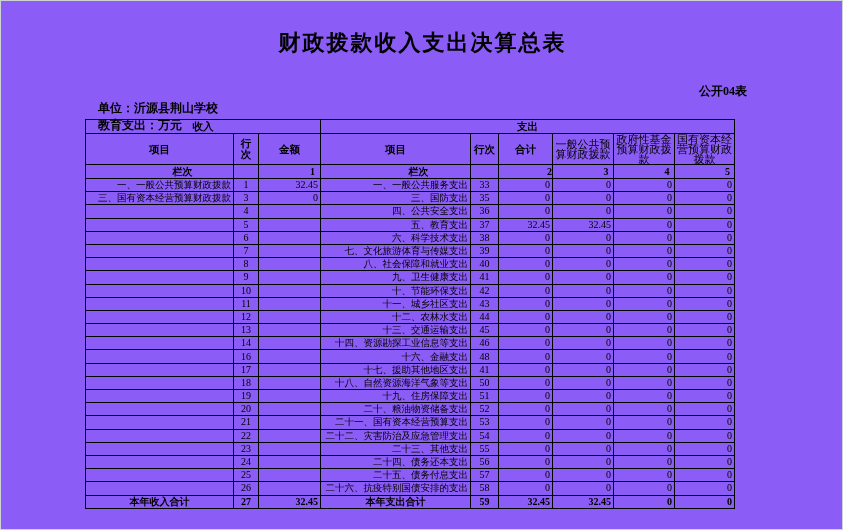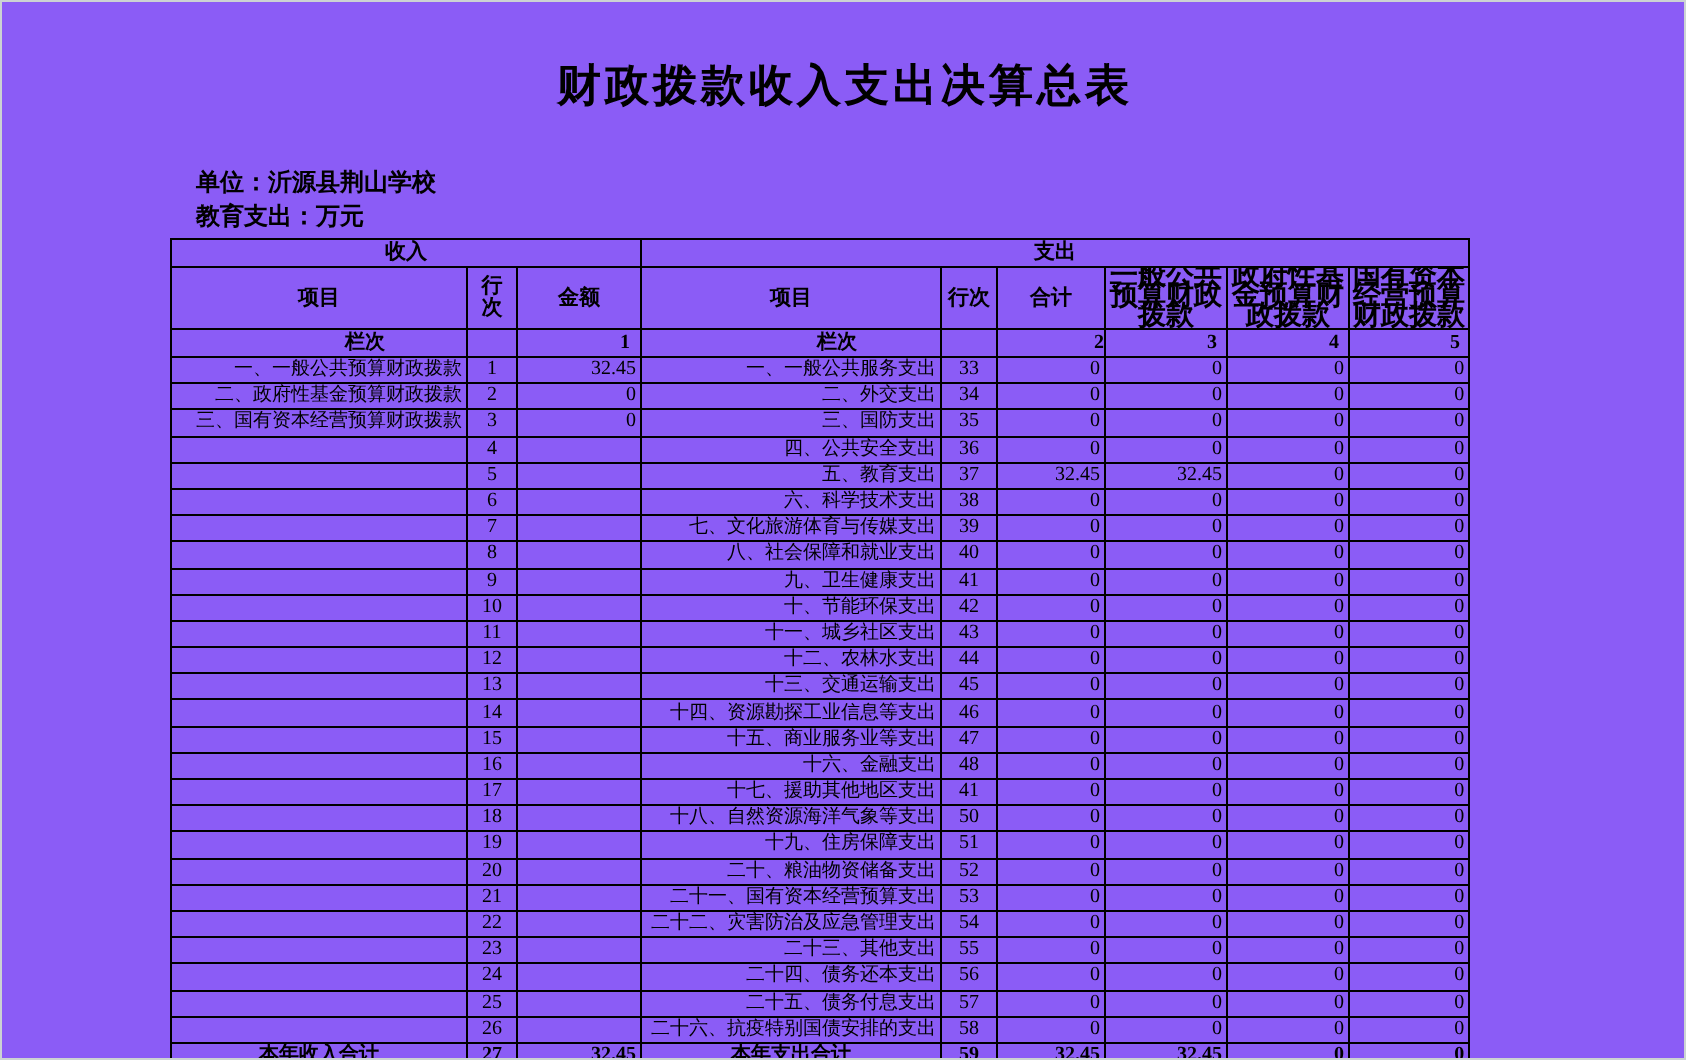--- a/index.html
+++ b/index.html
@@ -16,37 +16,38 @@
   .meta-line1 { text-align:right; height:17px; line-height:17px; }
   .meta-line2 { display:flex; justify-content:space-between; height:17px; line-height:17px;flex-direction:column; }
   table.fiscal {
     position:absolute; left:84px; top:118px; width:649px;
     border-collapse:collapse; table-layout:fixed;
   }
   .fiscal th, .fiscal td { border:1px solid #000; padding:0 2px; overflow:hidden; }
   .fiscal thead th { font-weight:bold; text-align:center; }
   .sec-h th { height:13px; font-size:10.5px; line-height:12px; }
   .col-h th { height:20px; font-size:10.5px; line-height:11px; }
-  .col-h th.small { font-size:14px; line-height:10px; padding:0 1px; white-space:normal; font-weight:bold; }
+  .col-h th.small { font-size:11px; line-height:10px; padding:0 1px; white-space:normal; font-weight:normal; }
   .lanci th { height:13px; font-size:10px; line-height:12px; font-weight:bold;padding-left:48px; }
   .fiscal tbody td { height:12.2px; font-size:10px; line-height:12px; white-space:nowrap; }
   .c-item { text-align:right; font-size:9.5px !important; }
   .c-line { text-align:center; }
   .c-amt  { text-align:right; }
   .total-row td { font-weight:bold; }
   .total-row td.c-item { text-align:center; font-size:10px !important; }
 </style>
 </head>
 <body>
 
 <div class="page">
 
   <div class="title">财政拨款收入支出决算总表</div>
 
   <div class="meta">
+    <div class="meta-line1">公开04表</div>
     <div class="meta-line2">
       <span>单位：沂源县荆山学校</span>
       <span>教育支出：万元</span>
     </div>
   </div>
 
   <table class="fiscal">
     <colgroup>
       <col style="width:148px">
         <col style="width:25px">
@@ -92,31 +93,20 @@
           <td class="c-line">1</td>
           <td class="c-amt">32.45</td>
           <td class="c-item">一、一般公共服务支出</td>
           <td class="c-line">33</td>
           <td class="c-amt">0</td>
           <td class="c-amt">0</td>
           <td class="c-amt">0</td>
           <td class="c-amt">0</td>
         </tr>
         <tr>
-          <td class="c-item">二、政府性基金预算财政拨款</td>
-          <td class="c-line">2</td>
-          <td class="c-amt">0</td>
-          <td class="c-item">二、外交支出</td>
-          <td class="c-line">34</td>
-          <td class="c-amt">0</td>
-          <td class="c-amt">0</td>
-          <td class="c-amt">0</td>
-          <td class="c-amt">0</td>
-        </tr>
-        <tr>
           <td class="c-item">三、国有资本经营预算财政拨款</td>
           <td class="c-line">3</td>
           <td class="c-amt">0</td>
           <td class="c-item">三、国防支出</td>
           <td class="c-line">35</td>
           <td class="c-amt">0</td>
           <td class="c-amt">0</td>
           <td class="c-amt">0</td>
           <td class="c-amt">0</td>
         </tr>
@@ -229,31 +219,20 @@
           <td class="c-amt">0</td>
           <td class="c-amt">0</td>
           <td class="c-amt">0</td>
         </tr>
         <tr>
           <td class="c-item"></td>
           <td class="c-line">14</td>
           <td class="c-amt"></td>
           <td class="c-item">十四、资源勘探工业信息等支出</td>
           <td class="c-line">46</td>
-          <td class="c-amt">0</td>
-          <td class="c-amt">0</td>
-          <td class="c-amt">0</td>
-          <td class="c-amt">0</td>
-        </tr>
-        <tr>
-          <td class="c-item"></td>
-          <td class="c-line">15</td>
-          <td class="c-amt"></td>
-          <td class="c-item">十五、商业服务业等支出</td>
-          <td class="c-line">47</td>
           <td class="c-amt">0</td>
           <td class="c-amt">0</td>
           <td class="c-amt">0</td>
           <td class="c-amt">0</td>
         </tr>
         <tr>
           <td class="c-item"></td>
           <td class="c-line">16</td>
           <td class="c-amt"></td>
           <td class="c-item">十六、金融支出</td>

